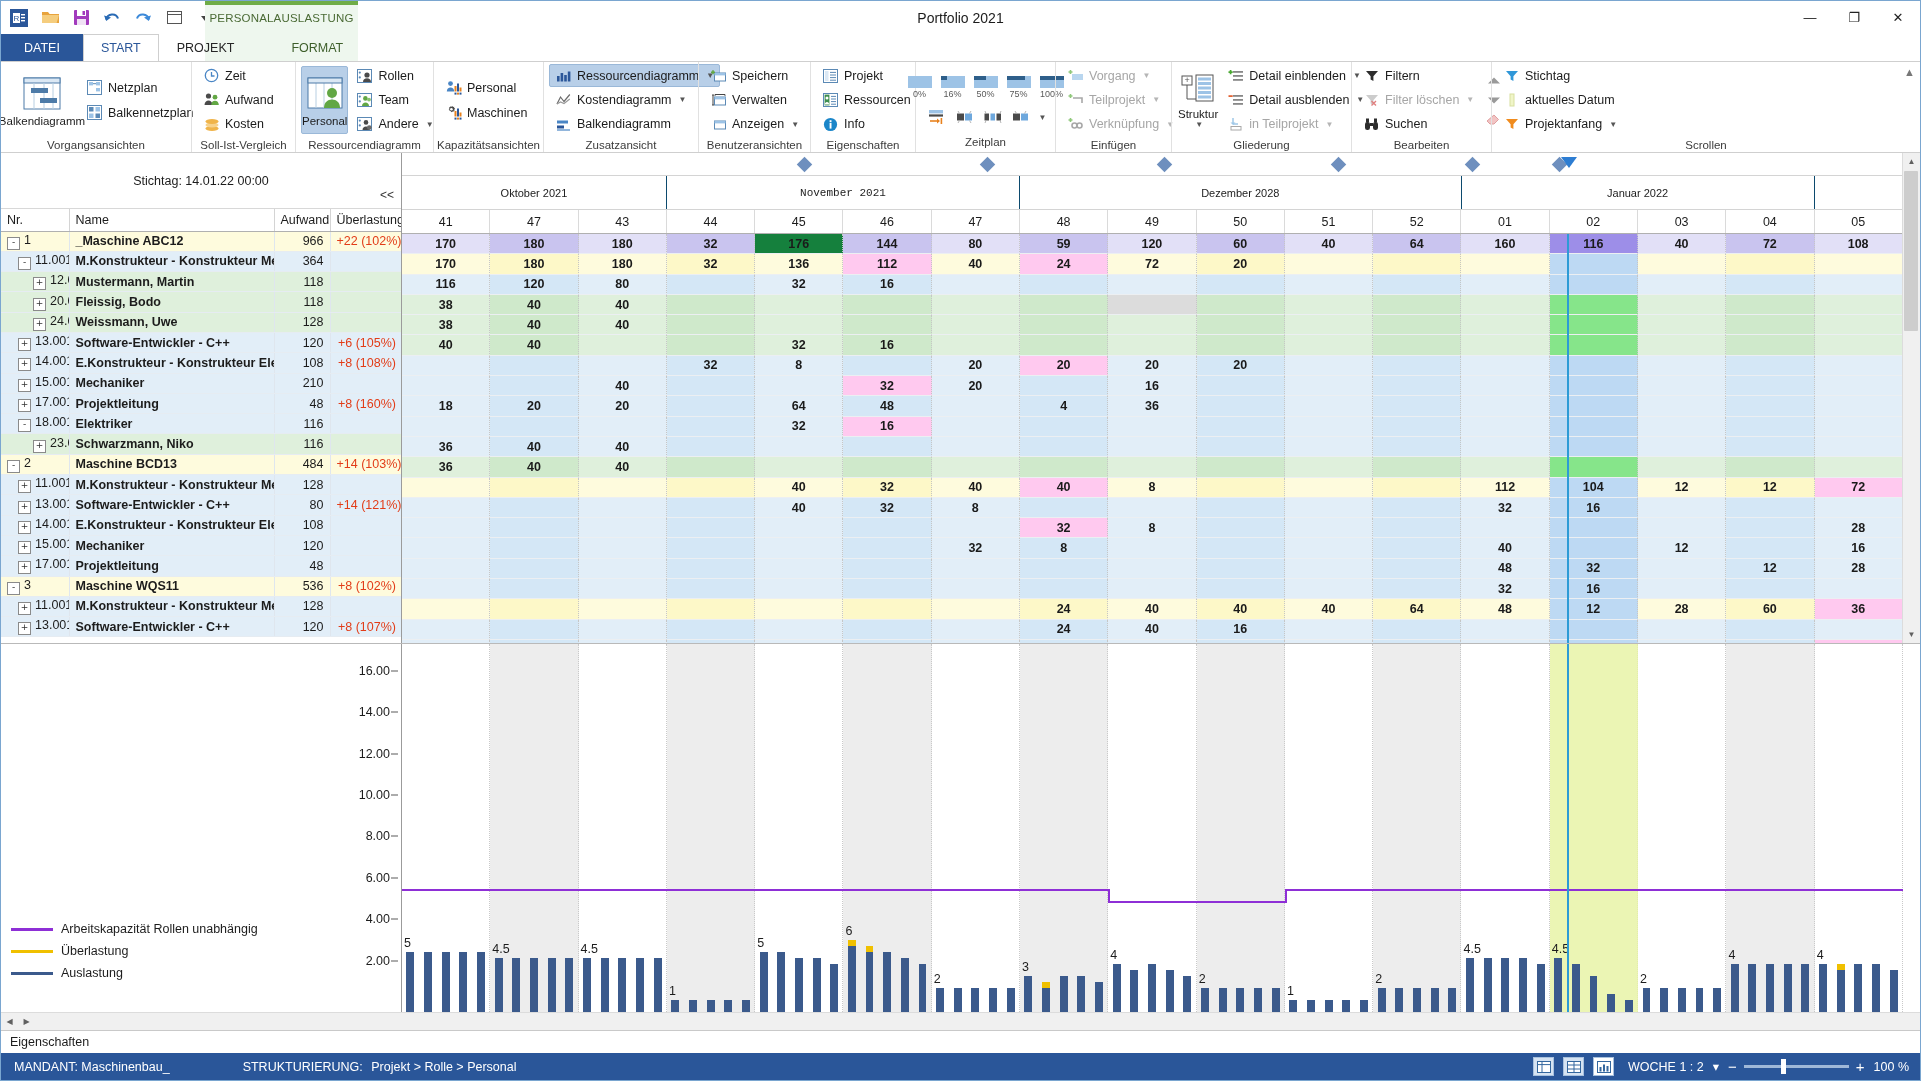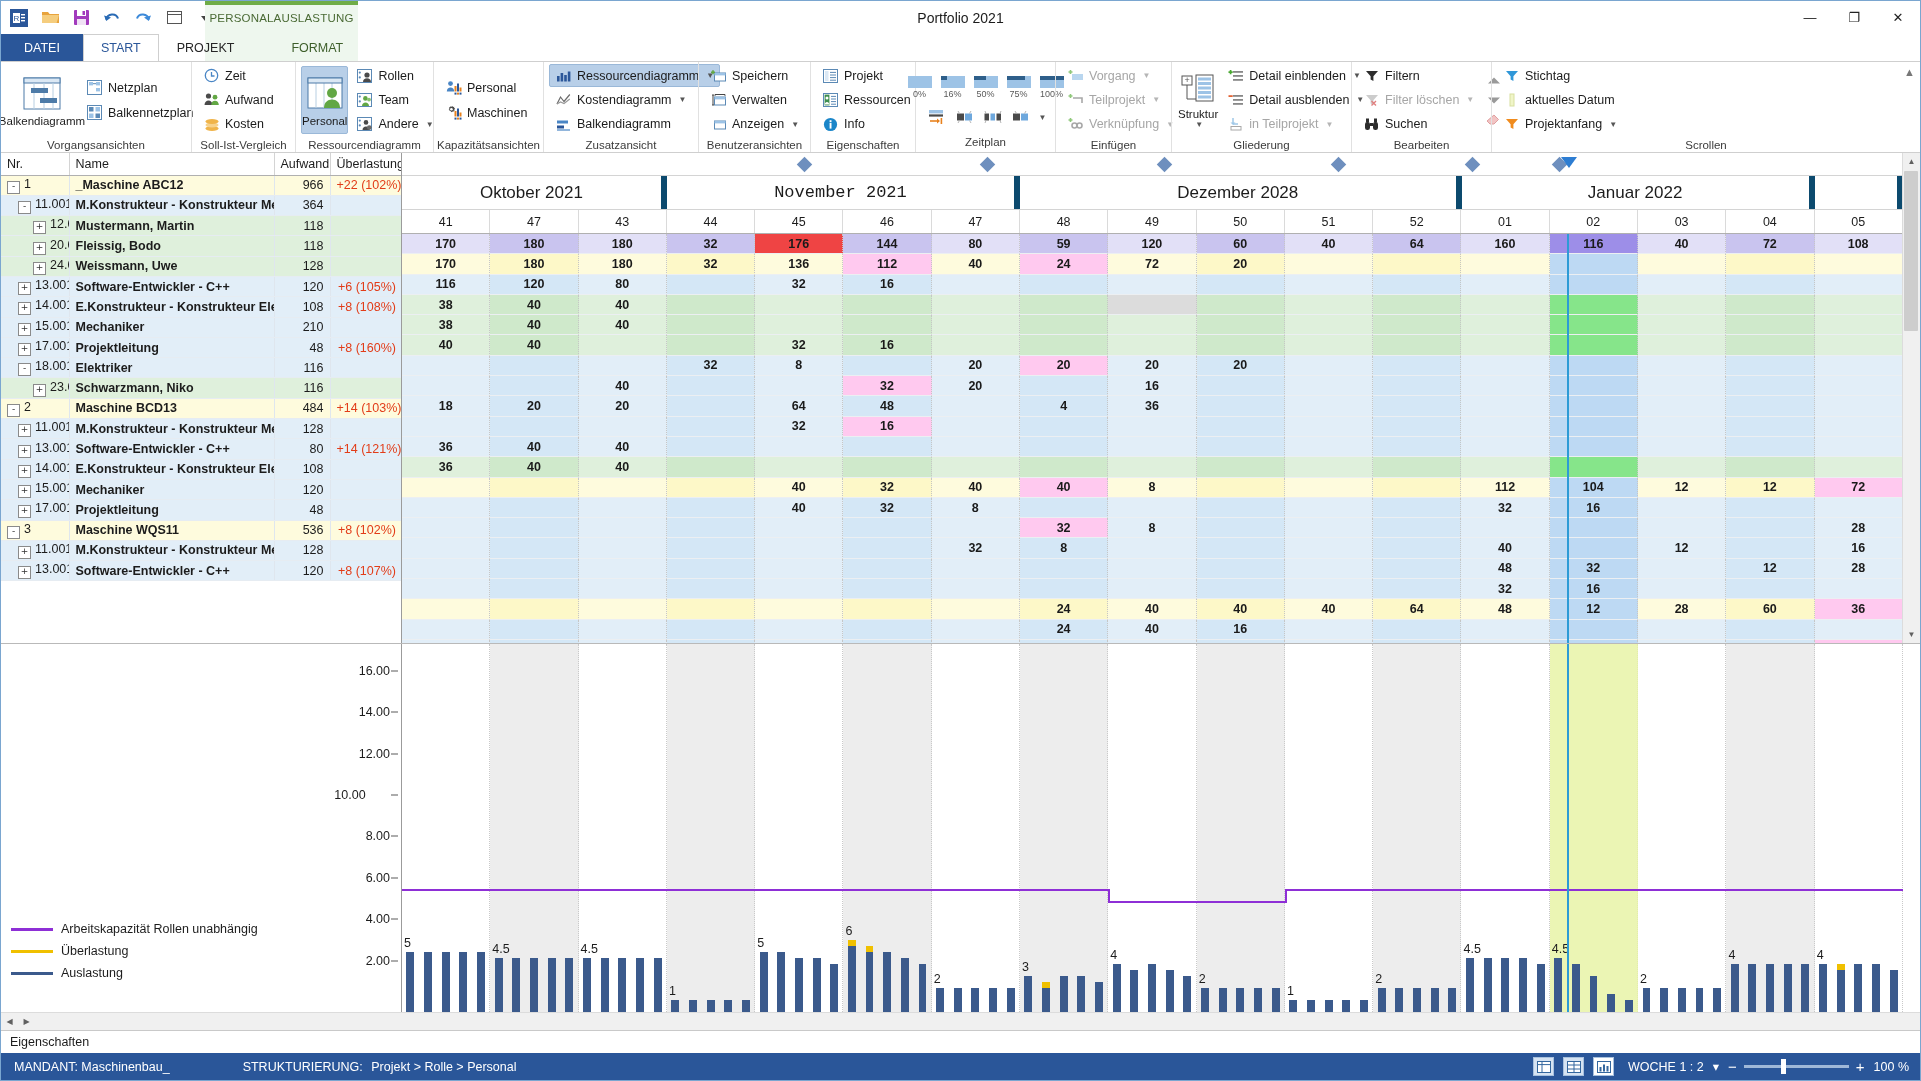--- a/index.html
+++ b/index.html
@@ -92,22 +92,22 @@
        line-height:9px;text-align:center;margin-right:4px;vertical-align:-1px;cursor:pointer;color:#333;font-family:"DejaVu Sans",sans-serif;}
   .ind1{padding-left:17px !important;}
   .ind2{padding-left:32px !important;}
 
   
   .rightpane{flex:1;display:flex;flex-direction:column;min-width:0;position:relative;overflow:hidden;}
   .tl-markers{height:22px;position:relative;border-bottom:1px solid #d4d4d4;background:#fff;}
   .diamond{position:absolute;top:6px;width:11px;height:11px;background:#6e8fbe;transform:rotate(45deg);}
   .tri-down{position:absolute;top:4px;width:0;height:0;border-left:8px solid transparent;border-right:8px solid transparent;border-top:11px solid #2d7dd2;}
   .tl-months{height:33px;display:flex;border-bottom:1px solid #d4d4d4;background:#fff;}
-  .tl-months .m{display:flex;align-items:center;justify-content:center;font-size:17px;color:#1c1c1c;
-                border-right:6px solid #0c4a6e;box-sizing:border-box;}
+  .tl-months .m{display:flex;align-items:center;justify-content:center;font-size:11px;color:#1c1c1c;
+                border-right:1px solid #0c4a6e;box-sizing:border-box;}
   .tl-weeks{height:23px;display:flex;border-bottom:1px solid #b0b0b0;background:#fff;}
   .tl-weeks .w{display:flex;align-items:center;justify-content:center;font-size:12.5px;color:#1c1c1c;
                border-right:1px solid #dadada;box-sizing:border-box;}
   .tl-body{flex:1;position:relative;overflow:hidden;}
   .rowline{display:flex;height:20.3px;box-sizing:border-box;}
   .cell{display:flex;align-items:center;justify-content:center;font-size:12.5px;font-weight:bold;color:#1a1a1a;
         box-sizing:border-box;border-right:1px dotted #c6c6c6;border-bottom:1px solid #eceff2;position:relative;}
   .rowline.hdr .cell{font-weight:bold;}
   .today-line{position:absolute;top:0;bottom:0;width:2px;background:#2d9bd6;z-index:6;pointer-events:none;}
 
@@ -786,20 +786,24 @@
       <div class="rglabel">Scrollen</div>
       <span class="collapse-rib">▲</span>
     </div>
   </div>
 
   <div class="main">
 
     <div class="toprow">
 
       <div class="leftpane">
+        <div class="stichtag">
+          <span>Stichtag: 14.01.22 00:00</span>
+          <span class="arrows">&lt;&lt;</span>
+        </div>
         <div class="gridwrap">
           <table class="tbl">
             <thead>
               <tr>
                 <th class="c-nr">Nr.</th>
                 <th class="c-name">Name</th>
                 <th class="c-auf">Aufwand</th>
                 <th class="c-ueb" style="border-right:none">Überlastung</th>
               </tr>
             </thead>
@@ -964,21 +968,21 @@
             <div class="w" style="width: 88.2941px;">03</div>
             <div class="w" style="width: 88.2941px;">04</div>
             <div class="w" style="width: 88.2941px;">05</div>
           </div>
         <div class="tl-body" id="tlbody">
             <div class="rowline hdr">
               <div class="cell" style="width: 88.2941px; background: rgb(226, 224, 247);">170</div>
               <div class="cell" style="width: 88.2941px; background: rgb(201, 196, 239);">180</div>
               <div class="cell" style="width: 88.2941px; background: rgb(226, 224, 247);">180</div>
               <div class="cell" style="width: 88.2941px; background: rgb(201, 196, 239);">32</div>
-              <div class="cell" style="width: 88.2941px; background: #ef4444;">176</div>
+              <div class="cell" style="width: 88.2941px; background: #15803d;">176</div>
               <div class="cell" style="width: 88.2941px; background: rgb(201, 196, 239);">144</div>
               <div class="cell" style="width: 88.2941px; background: rgb(226, 224, 247);">80</div>
               <div class="cell" style="width: 88.2941px; background: rgb(201, 196, 239);">59</div>
               <div class="cell" style="width: 88.2941px; background: rgb(226, 224, 247);">120</div>
               <div class="cell" style="width: 88.2941px; background: rgb(201, 196, 239);">60</div>
               <div class="cell" style="width: 88.2941px; background: rgb(226, 224, 247);">40</div>
               <div class="cell" style="width: 88.2941px; background: rgb(201, 196, 239);">64</div>
               <div class="cell" style="width: 88.2941px; background: rgb(226, 224, 247);">160</div>
               <div class="cell" style="width: 88.2941px; background: rgb(157, 142, 232);">116</div>
               <div class="cell" style="width: 88.2941px; background: rgb(226, 224, 247);">40</div>
@@ -1393,21 +1397,21 @@
         </div>
         <div class="yaxis" id="yaxis">
             <div class="ytick" style="top: 88.2353%;">2.00</div>
             <div class="ytickmark" style="top: 88.2353%;"></div>
             <div class="ytick" style="top: 76.4706%;">4.00</div>
             <div class="ytickmark" style="top: 76.4706%;"></div>
             <div class="ytick" style="top: 64.7059%;">6.00</div>
             <div class="ytickmark" style="top: 64.7059%;"></div>
             <div class="ytick" style="top: 52.9412%;">8.00</div>
             <div class="ytickmark" style="top: 52.9412%;"></div>
-            <div class="ytick" style="top: 41.1765%; text-align: center;">10.00</div>
+            <div class="ytick" style="top: 41.1765%;">10.00</div>
             <div class="ytickmark" style="top: 41.1765%;"></div>
             <div class="ytick" style="top: 29.4118%;">12.00</div>
             <div class="ytickmark" style="top: 29.4118%;"></div>
             <div class="ytick" style="top: 17.6471%;">14.00</div>
             <div class="ytickmark" style="top: 17.6471%;"></div>
             <div class="ytick" style="top: 5.88235%;">16.00</div>
             <div class="ytickmark" style="top: 5.88235%;"></div>
           </div>
       </div>
       <div class="chart-right" id="chartright">

